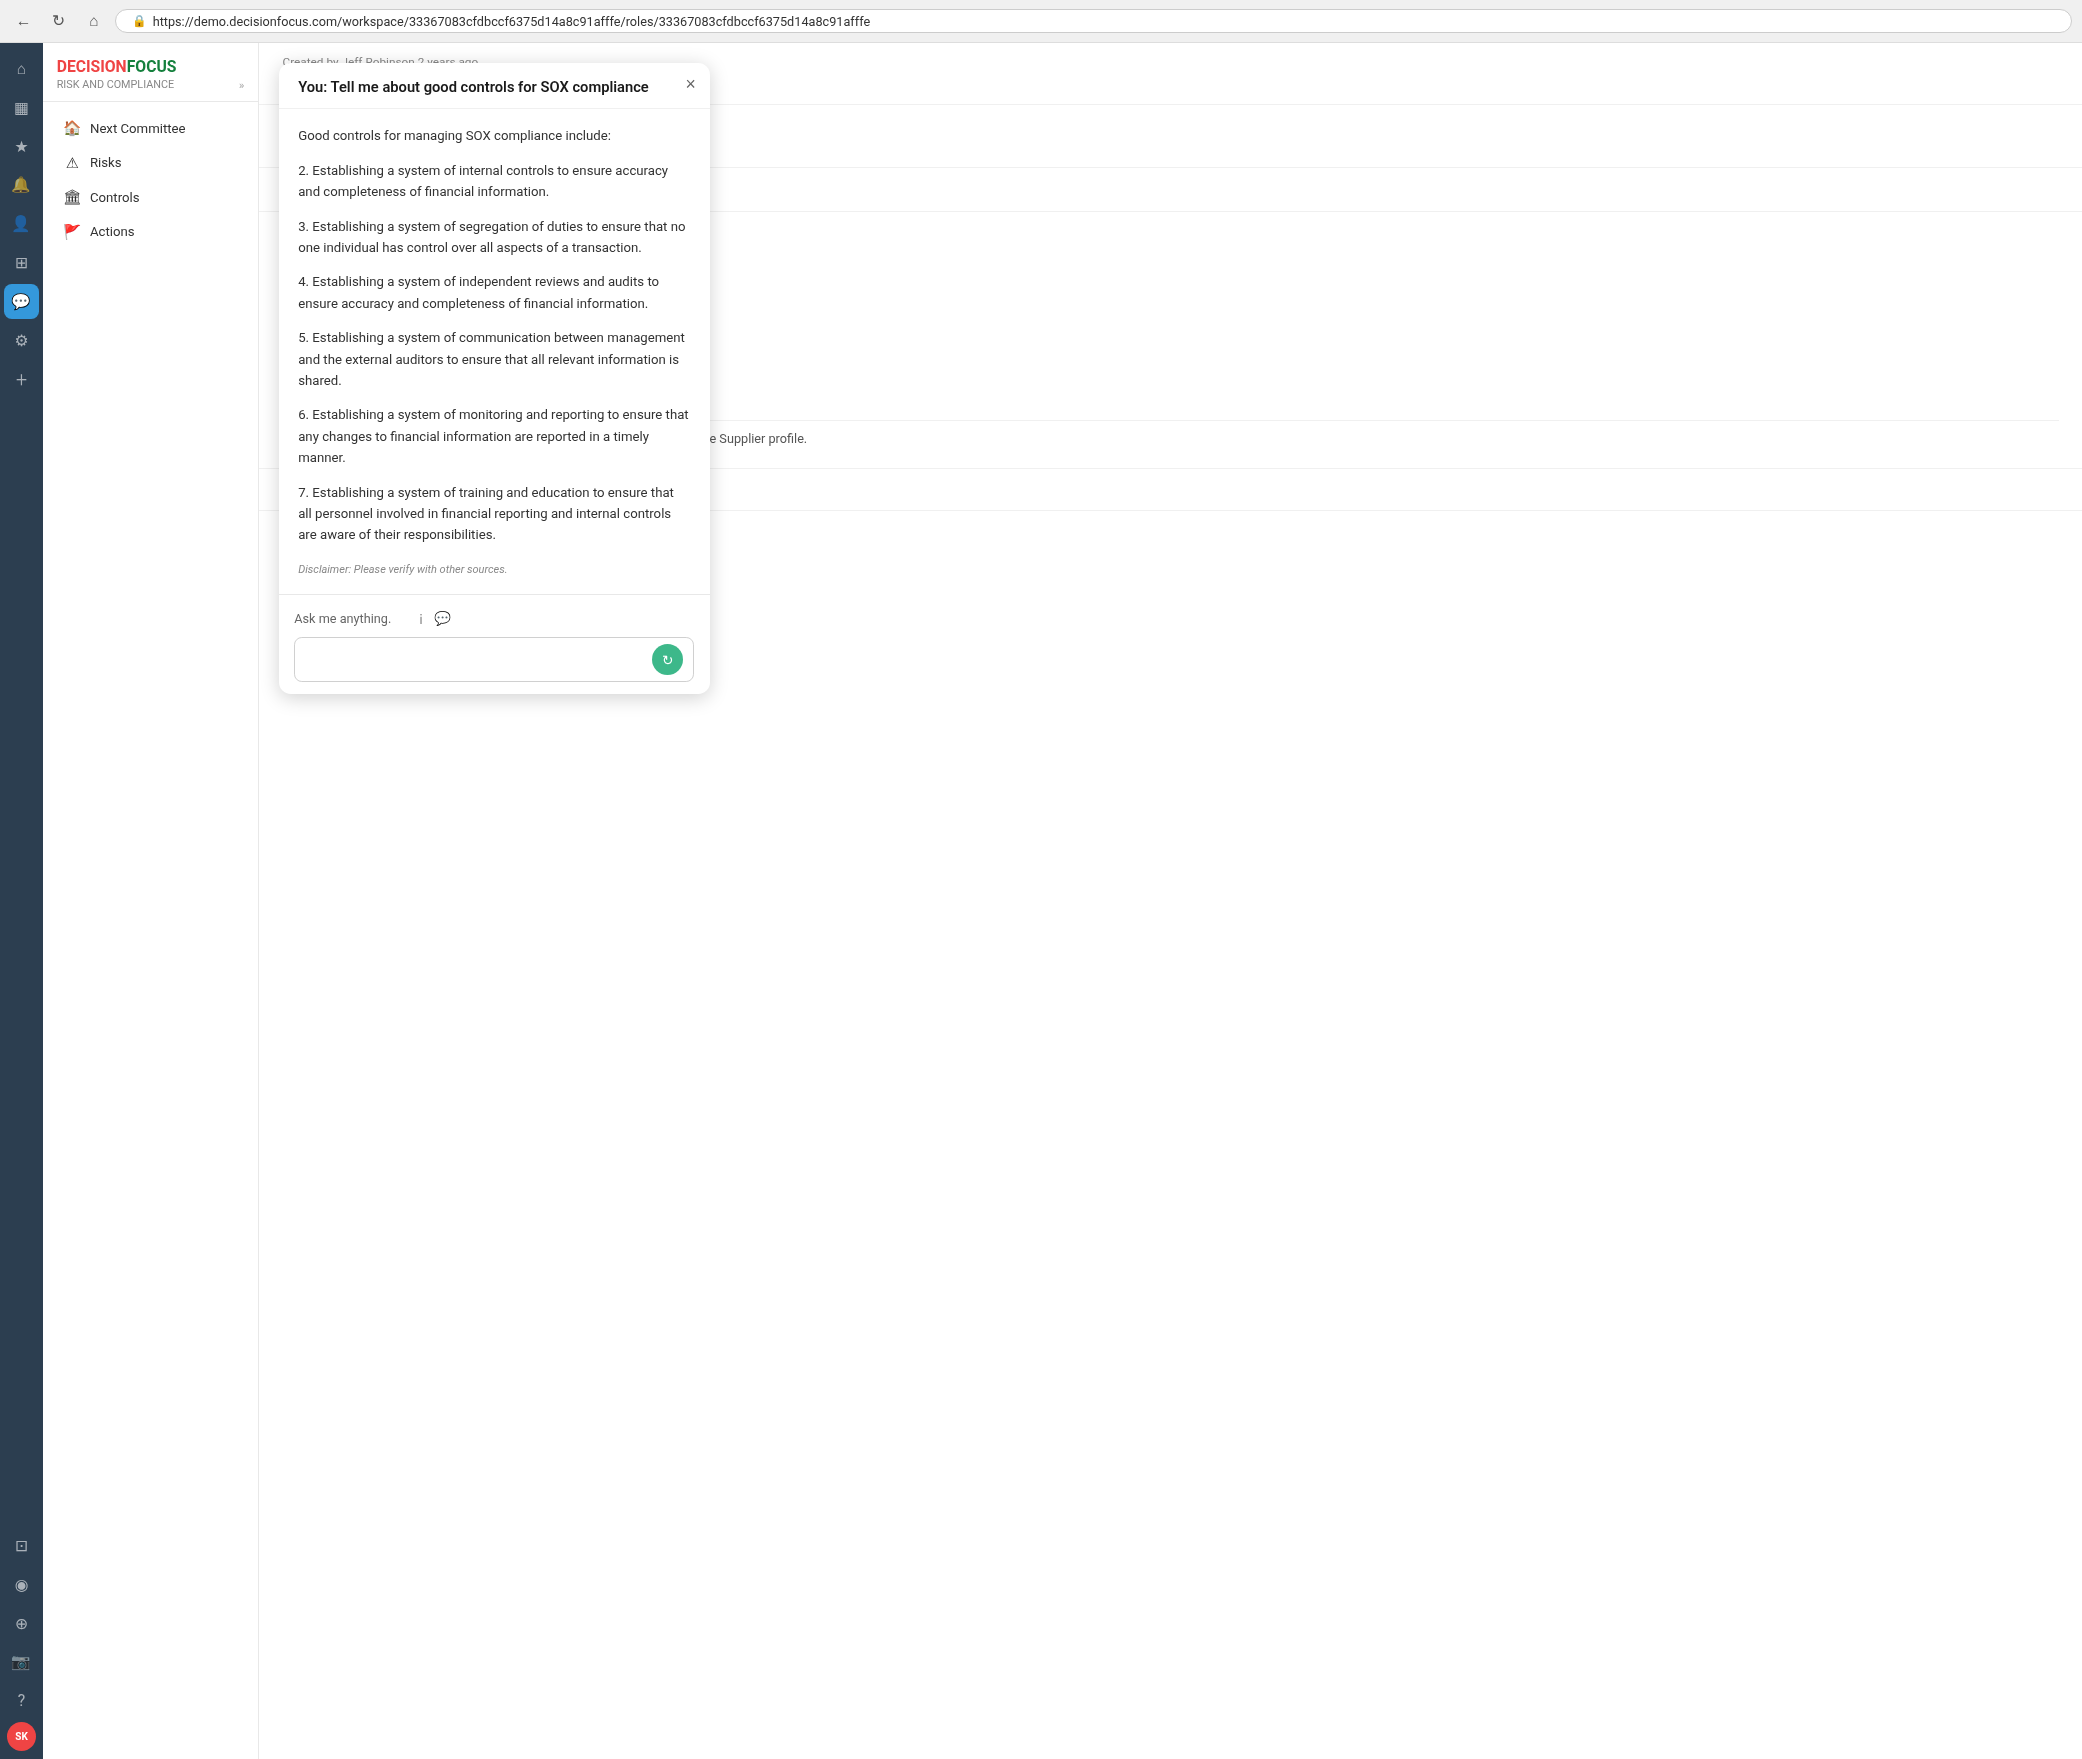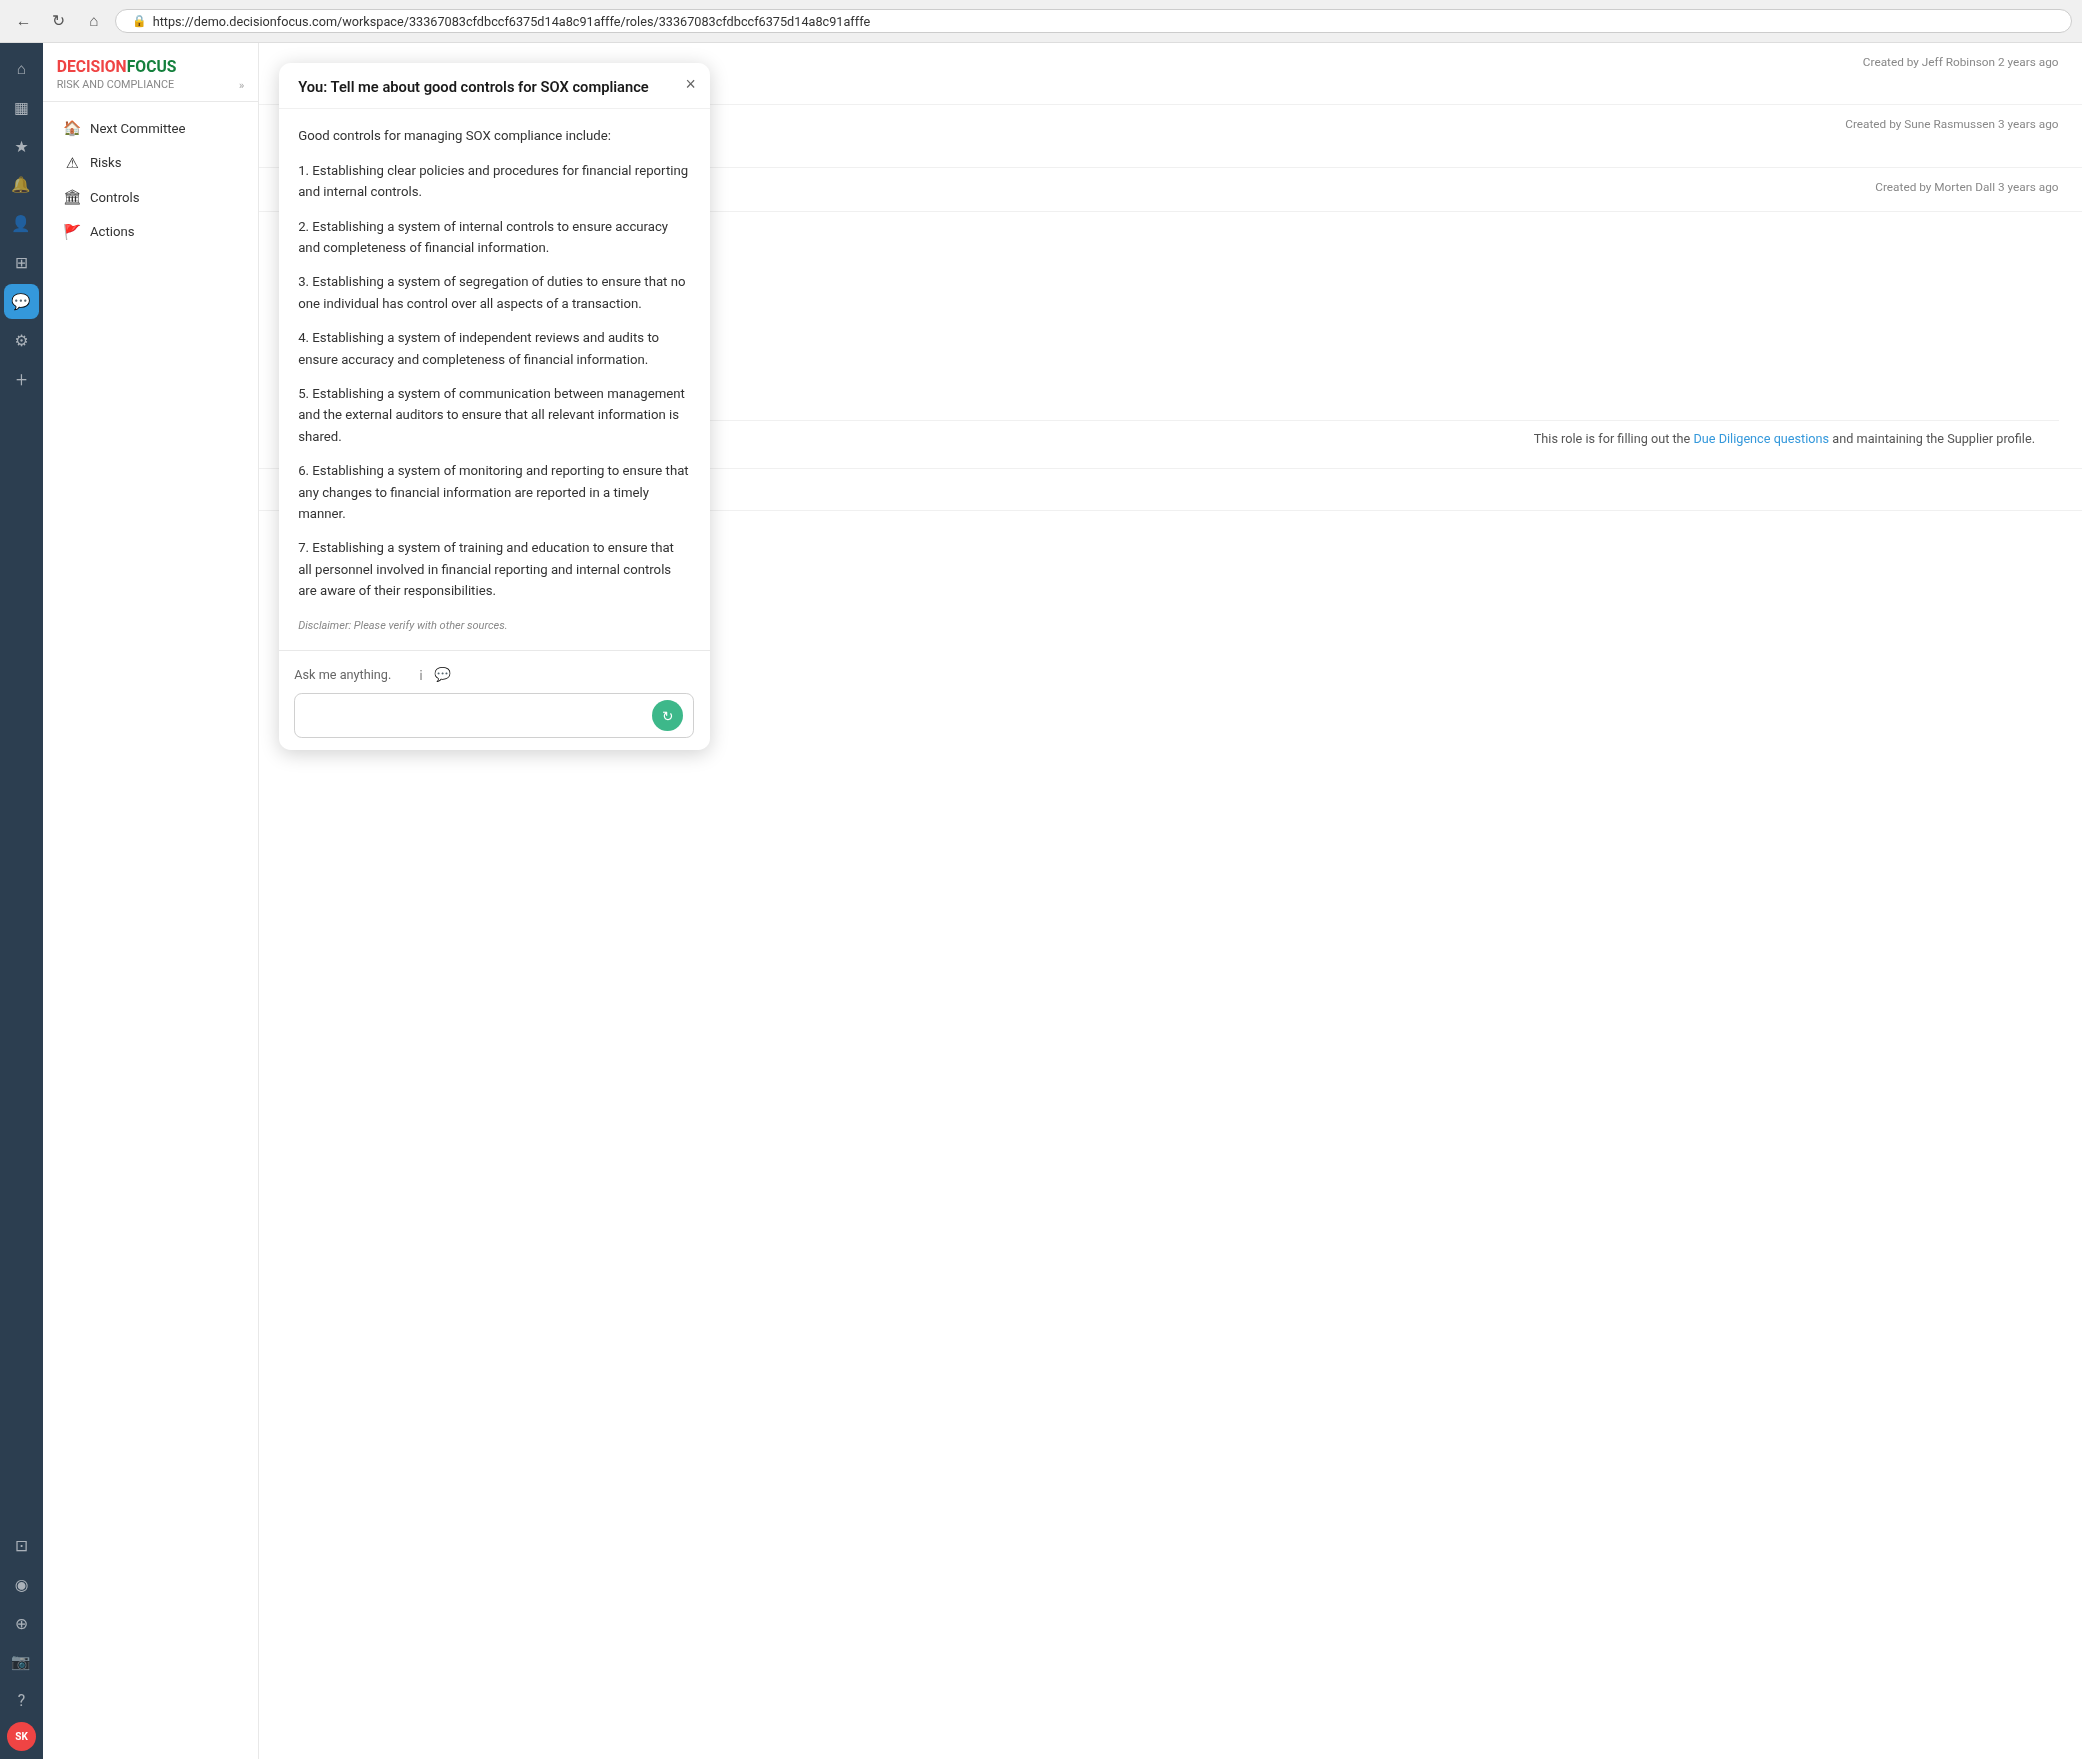--- a/index.html
+++ b/index.html
@@ -131,21 +131,20 @@
 
     
     .main-content {
       flex: 1;
       background: white;
       overflow-y: auto;
       position: relative;
     }
     .content-area {
       padding: 0;
-      text-align: right;
     }
 
     .role-item {
       padding: 11.8px 23.5px;
       border-bottom: 1px solid #f0f0f0;
     }
     .role-meta {
       font-size: 11.8px;
       color: #888;
       margin-bottom: 5.9px;
@@ -409,21 +408,20 @@
       <div class="chat-panel">
 
         <button class="chat-close-btn">×</button>
 
         <div class="chat-user-msg">
           <span class="chat-user-prefix">You: </span><span>Tell me about good controls for SOX compliance</span>
         </div>
 
         <div class="chat-response">
           <div class="chat-intro">Good controls for managing SOX compliance include:</div>
-          <div class="chat-point">1. Establishing clear policies and procedures for financial reporting and internal controls.</div>
           <div class="chat-point">2. Establishing a system of internal controls to ensure accuracy and completeness of financial information.</div>
           <div class="chat-point">3. Establishing a system of segregation of duties to ensure that no one individual has control over all aspects of a transaction.</div>
           <div class="chat-point">4. Establishing a system of independent reviews and audits to ensure accuracy and completeness of financial information.</div>
           <div class="chat-point">5. Establishing a system of communication between management and the external auditors to ensure that all relevant information is shared.</div>
           <div class="chat-point">6. Establishing a system of monitoring and reporting to ensure that any changes to financial information are reported in a timely manner.</div>
           <div class="chat-point">7. Establishing a system of training and education to ensure that all personnel involved in financial reporting and internal controls are aware of their responsibilities.</div>
           <div class="chat-disclaimer">Disclaimer: Please verify with other sources.</div>
         </div>
 
         <div class="chat-input-area">

